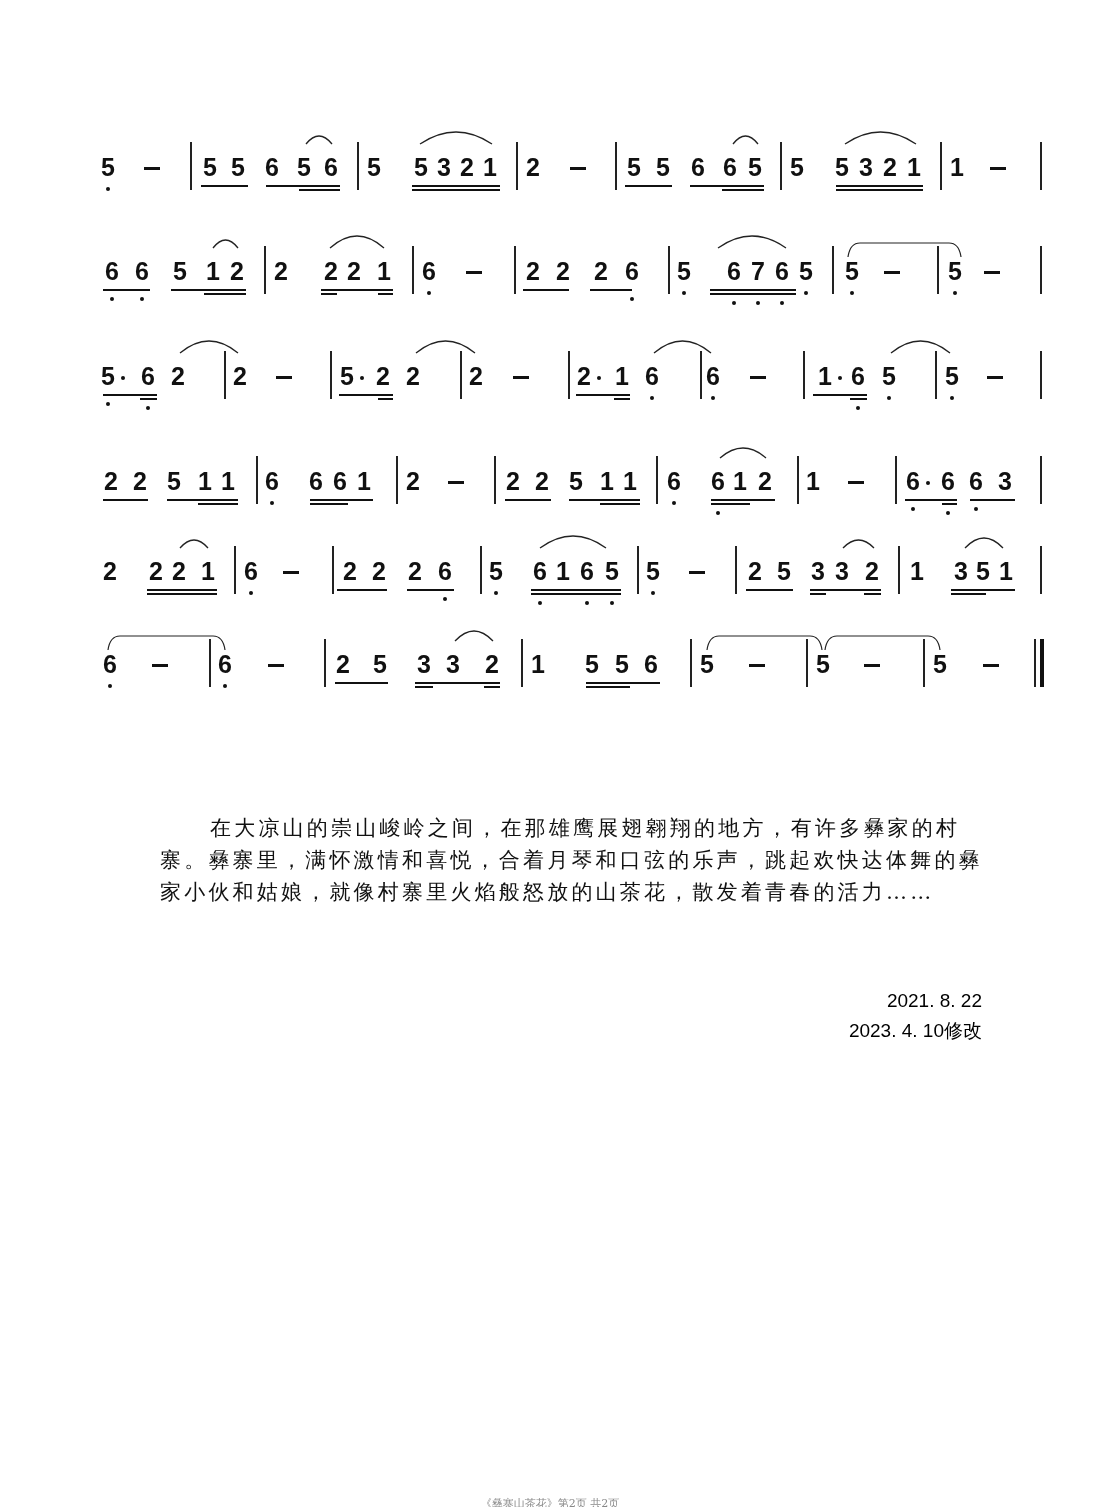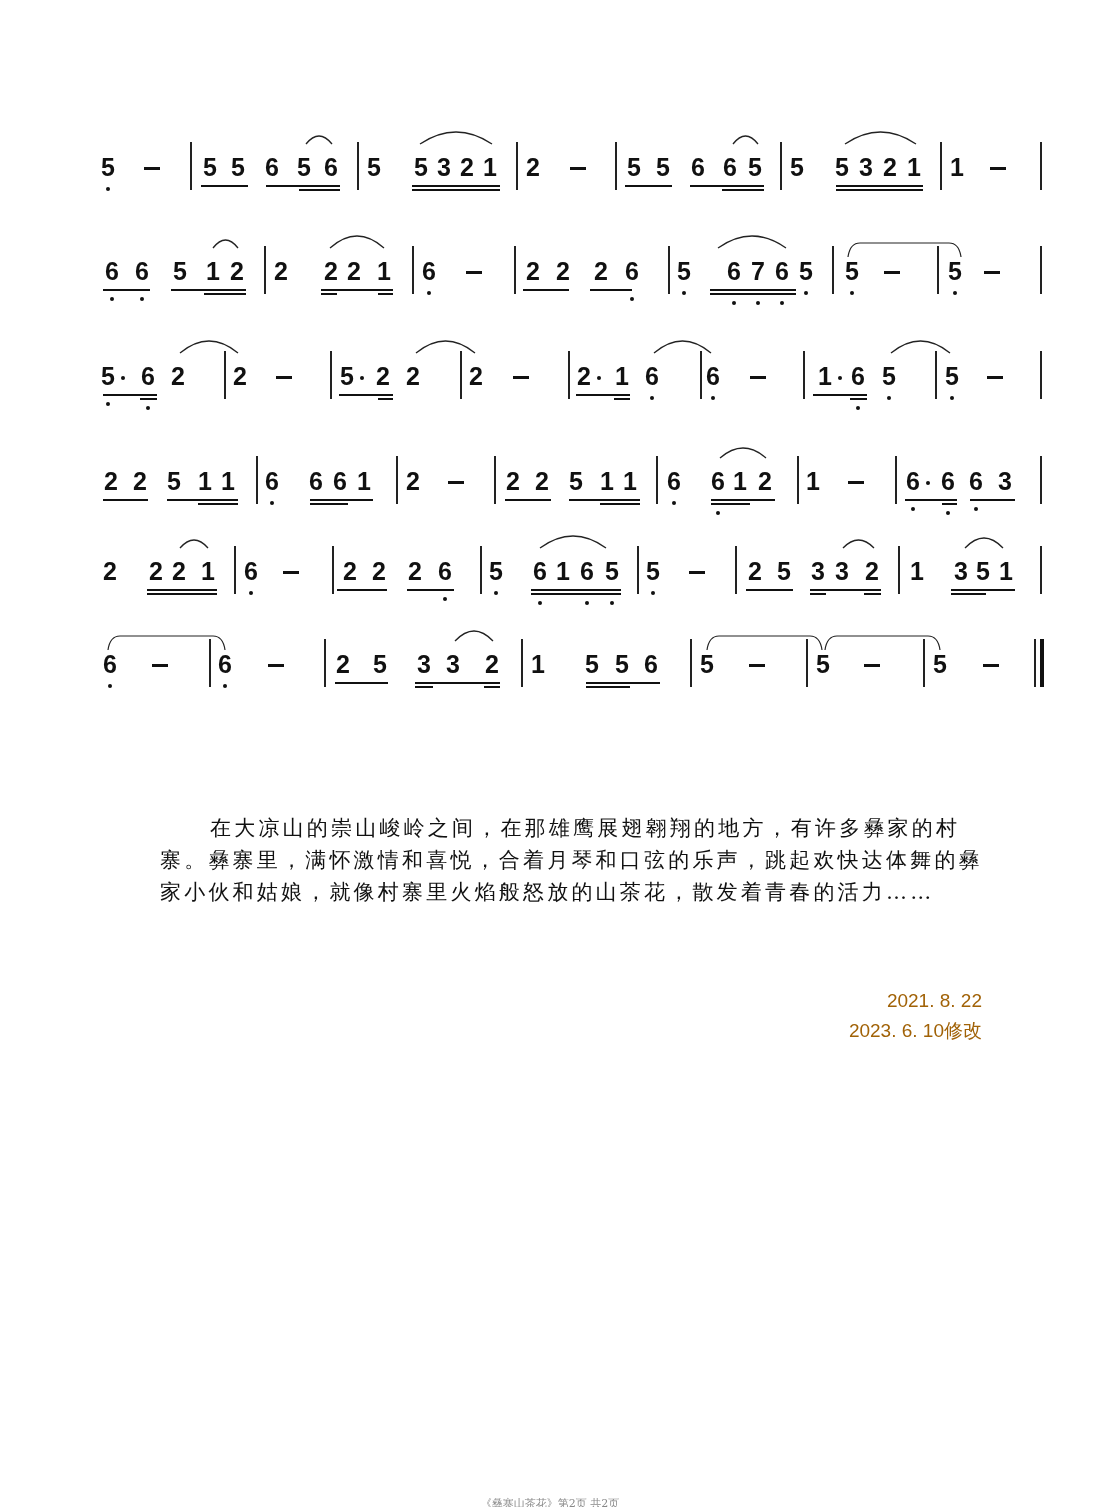--- a/index.html
+++ b/index.html
@@ -13,21 +13,21 @@
   .bar.final { width:4px; background:#111; }
   .uline { position:absolute; height:1.6px; background:#111; }
   .dot-below { position:absolute; width:4px; height:4px; border-radius:50%; background:#111; }
   .aug-dot { position:absolute; width:4px; height:4px; border-radius:50%; background:#111; }
   .slur { position:absolute; overflow:visible; }
   .prose { position:absolute; left:160px; top:812px; width:830px;
            font-family:"DejaVu Serif", "Liberation Serif", serif; font-size:21px;
            line-height:32px; letter-spacing:3.2px; color:#111; }
   .prose p { margin:0; text-indent:50px; }
   .dates { position:absolute; right:118px; top:986px; text-align:right;
-           font-family:"Liberation Sans", sans-serif; font-size:19px; line-height:30px; color:#a16207; }
+           font-family:"Liberation Sans", sans-serif; font-size:19px; line-height:30px; color:#000000; }
   .dates div { white-space:nowrap; }
   .footer { position:absolute; left:0; width:1100px; top:1496px; text-align:center;
             font-family:"DejaVu Serif", serif; font-size:11px; color:#555; opacity:0.7; }
 </style>
 </head>
 <body>
 
 <div class="score" id="score">
     <div class="note" style="left: 99px; top: 155px;">5</div>
     <div class="dash" style="left: 144px; top: 167px;"></div>
@@ -376,16 +376,16 @@
       <path d="M2 16 Q 4 2 14 2 L 105 2 Q 115 2 117 16" fill="none" stroke="#222" stroke-width="1.2"></path>
     </svg>
   </div>
 
 <div class="prose">
   <p>在大凉山的崇山峻岭之间，在那雄鹰展翅翱翔的地方，有许多彝家的村寨。彝寨里，满怀激情和喜悦，合着月琴和口弦的乐声，跳起欢快达体舞的彝家小伙和姑娘，就像村寨里火焰般怒放的山茶花，散发着青春的活力……</p>
 </div>
 
 <div class="dates">
   <div>2021. 8. 22</div>
-  <div>2023. 6. 10修改</div>
+  <div>2023. 4. 10修改</div>
 </div>
 
 <div class="footer">《彝寨山茶花》第2页 共2页</div>
 
 </body></html>

